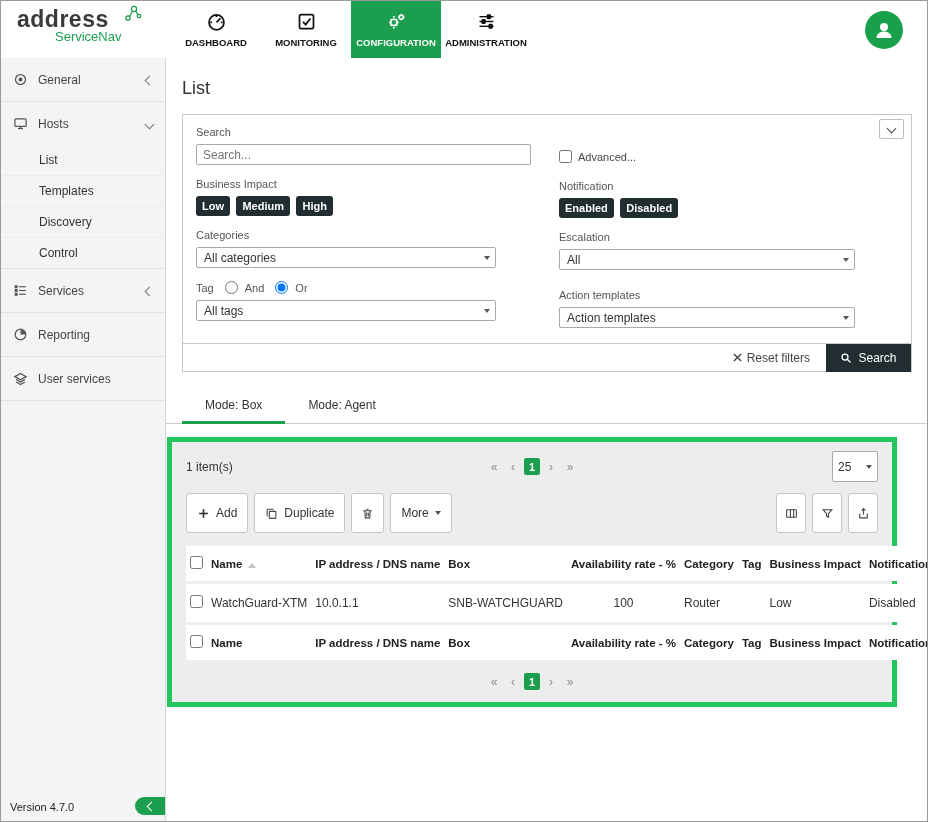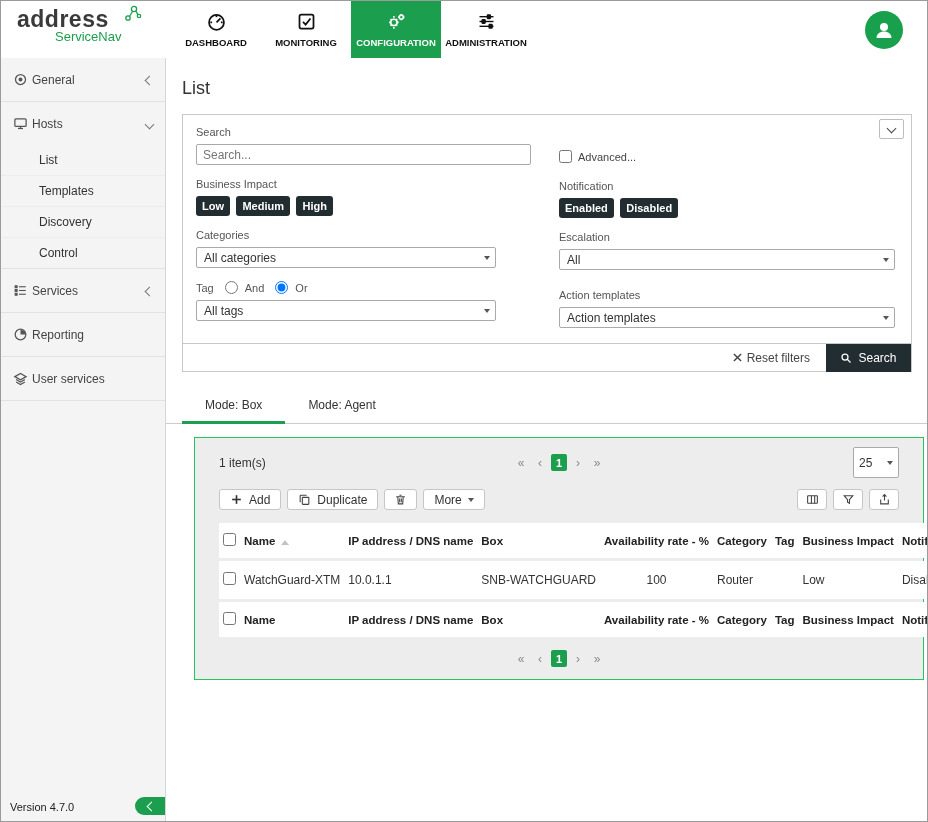--- a/index.html
+++ b/index.html
@@ -20,21 +20,21 @@
   .avatar{margin-left:auto;align-self:center;margin-right:24px;width:38px;height:38px;border-radius:50%;background:#18a04c;display:flex;align-items:center;justify-content:center;cursor:pointer}
 
   
   .greenbar{height:23px;flex:0 0 auto;background:#1e9c4d;display:flex;align-items:center;color:#fff;padding:0 7px 0 10px}
   .greenbar .crumb{font-size:11px;font-weight:bold;margin-left:9px}
   .scrolltop{margin-left:auto;width:22px;height:16px;background:#fff;border-radius:2px;display:flex;align-items:center;justify-content:center;cursor:pointer}
 
   
   .bodyrow{flex:1;display:flex;min-height:0}
   .sidebar{width:165px;flex:0 0 auto;background:#f4f4f4;border-right:1px solid #d6d6d6;position:relative;font-size:12px;color:#444}
-  .side-item{display:flex;align-items:center;gap:4px;padding:14px 12px;border-bottom:1px solid #e2e2e2;cursor:pointer}
+  .side-item{display:flex;align-items:center;gap:10px;padding:14px 12px;border-bottom:1px solid #e2e2e2;cursor:pointer}
   .side-item svg{width:15px;height:15px;color:#555;flex:0 0 auto}
   .side-item .chev-slot{margin-left:auto}
   .subnav{border-bottom:1px solid #e2e2e2}
   .sub-item{padding:8px 12px 8px 38px;border-bottom:1px solid #ececec;cursor:pointer;color:#333}
   .sub-item:last-child{border-bottom:none}
   .version{position:absolute;left:9px;bottom:8px;font-size:11px;color:#222}
   .side-collapse{position:absolute;right:0;bottom:6px;width:30px;height:18px;background:#1b9e4e;border-radius:9px 0 0 9px;display:flex;align-items:center;justify-content:center;cursor:pointer}
 
   .chev{width:7px;height:7px;border-right:1.5px solid #777;border-bottom:1.5px solid #777;display:inline-block}
   .chev.left{transform:rotate(135deg)}
@@ -52,42 +52,42 @@
   .col-left{width:363px;flex:0 0 auto}
   .col-right{flex:1}
   .field{margin-bottom:13px}
   .flabel{display:block;font-size:11px;color:#555;margin-bottom:6px;font-weight:normal}
   .search-input{width:335px;height:21px;border:1px solid #a9a9a9;border-radius:2px;padding:2px 6px;font-size:12px;font-family:"Liberation Sans",sans-serif;color:#333}
   .adv-row{display:flex;align-items:center;gap:6px;padding-top:24px;font-size:11px;color:#444}
   .toggle{background:#222d32;color:#fff;font-size:11px;font-weight:bold;padding:4px 6px;border-radius:3px;display:inline-block;margin-right:2px;cursor:pointer}
   .fselect{position:relative;height:21px;border:1px solid #a9a9a9;border-radius:2px;background:#fff;font-size:12px;color:#333;display:flex;align-items:center;padding:0 18px 0 7px;cursor:pointer}
   .caret{width:0;height:0;border-left:3.5px solid transparent;border-right:3.5px solid transparent;border-top:4.5px solid #555}
   .fselect .caret{position:absolute;right:5px;top:50%;transform:translateY(-50%)}
-  .w300{width:300px}.w295{width:336px}
+  .w300{width:300px}.w295{width:296px}
   .radio-row{display:flex;align-items:center;gap:5px;font-size:11px;color:#555;margin-bottom:6px}
   .radio-row input{margin:0 2px 0 6px}
   .panel-footer{border-top:1px solid #c8c8c8;height:28px;display:flex;align-items:center;justify-content:flex-end}
   .reset-link{display:flex;align-items:center;gap:5px;font-size:12px;color:#444;cursor:pointer;margin-right:16px}
   .search-btn{height:28px;width:85px;background:#222d32;color:#fff;border:none;font-size:12px;font-family:"Liberation Sans",sans-serif;display:flex;align-items:center;justify-content:center;gap:6px;cursor:pointer}
 
   .tabs{margin-top:15px;border-bottom:1px solid #cccccc;display:flex;padding-left:16px}
   .tab{padding:11px 23px;font-size:12px;color:#333;cursor:pointer;position:relative}
   .tab.active::after{content:"";position:absolute;left:0;right:0;bottom:-1px;height:3px;background:#1b9e4e}
 
   
-  .grid-panel{margin:13px 0 0 28px;width:730px;background:#ededed;border:1px solid #22c55e;padding:9px 12px 12px}
+  .grid-panel{margin:13px 0 0 1px;width:730px;background:#ededed;border:5px solid #22c55e;padding:9px 2px 12px}
   .grid-top{display:grid;grid-template-columns:1fr auto 1fr;align-items:center;padding:0 12px}
   .items-count{font-size:12px;color:#333}
   .pager{display:flex;gap:3px;align-items:center;justify-content:center}
   .pager .pg{min-width:16px;height:17px;display:flex;align-items:center;justify-content:center;font-size:12px;color:#8a8a8a;cursor:pointer;padding:0 2px}
   .pager .cur{background:#1b9e4e;color:#fff;border-radius:2px;font-size:11px;font-weight:bold}
   .pgsize{justify-self:end;width:46px;height:31px;border:1px solid #a9a9a9;border-radius:2px;background:#fff;font-size:12px;display:flex;align-items:center;justify-content:space-between;padding:0 5px;cursor:pointer}
 
   .grid-toolbar{display:flex;align-items:center;gap:6px;padding:0 12px;margin-top:11px}
-  .btn{background:#fff;border:1px solid #c6c6c6;border-radius:3px;font-size:12px;color:#333;padding:0 10px;display:inline-flex;align-items:center;gap:6px;cursor:pointer;height:21px;font-family:"Liberation Sans",sans-serif}
+  .btn{background:#fff;border:1px solid #c6c6c6;border-radius:3px;font-size:12px;color:#333;padding:0 10px;display:inline-flex;align-items:center;gap:6px;cursor:pointer;height:40px;font-family:"Liberation Sans",sans-serif}
   .btn svg{width:13px;height:13px;color:#444}
   .btn.icon-only{width:33px;justify-content:center;padding:0}
   .right-tools{margin-left:auto;display:flex;gap:6px}
   .right-tools .btn{width:30px;justify-content:center;padding:0}
 
   .host-table{width:706px;margin:10px 12px 0;border-collapse:separate;border-spacing:0 3px;font-size:12px}
   .host-table th{background:#fff;font-weight:bold;font-size:11.5px;text-align:left;padding:10px 4px;color:#222;white-space:nowrap}
   .host-table td{background:#fff;padding:11px 4px;color:#333;white-space:nowrap}
   .cb-col{width:26px;text-align:center}
   .host-table th.cb-col,.host-table td.cb-col{text-align:center}

